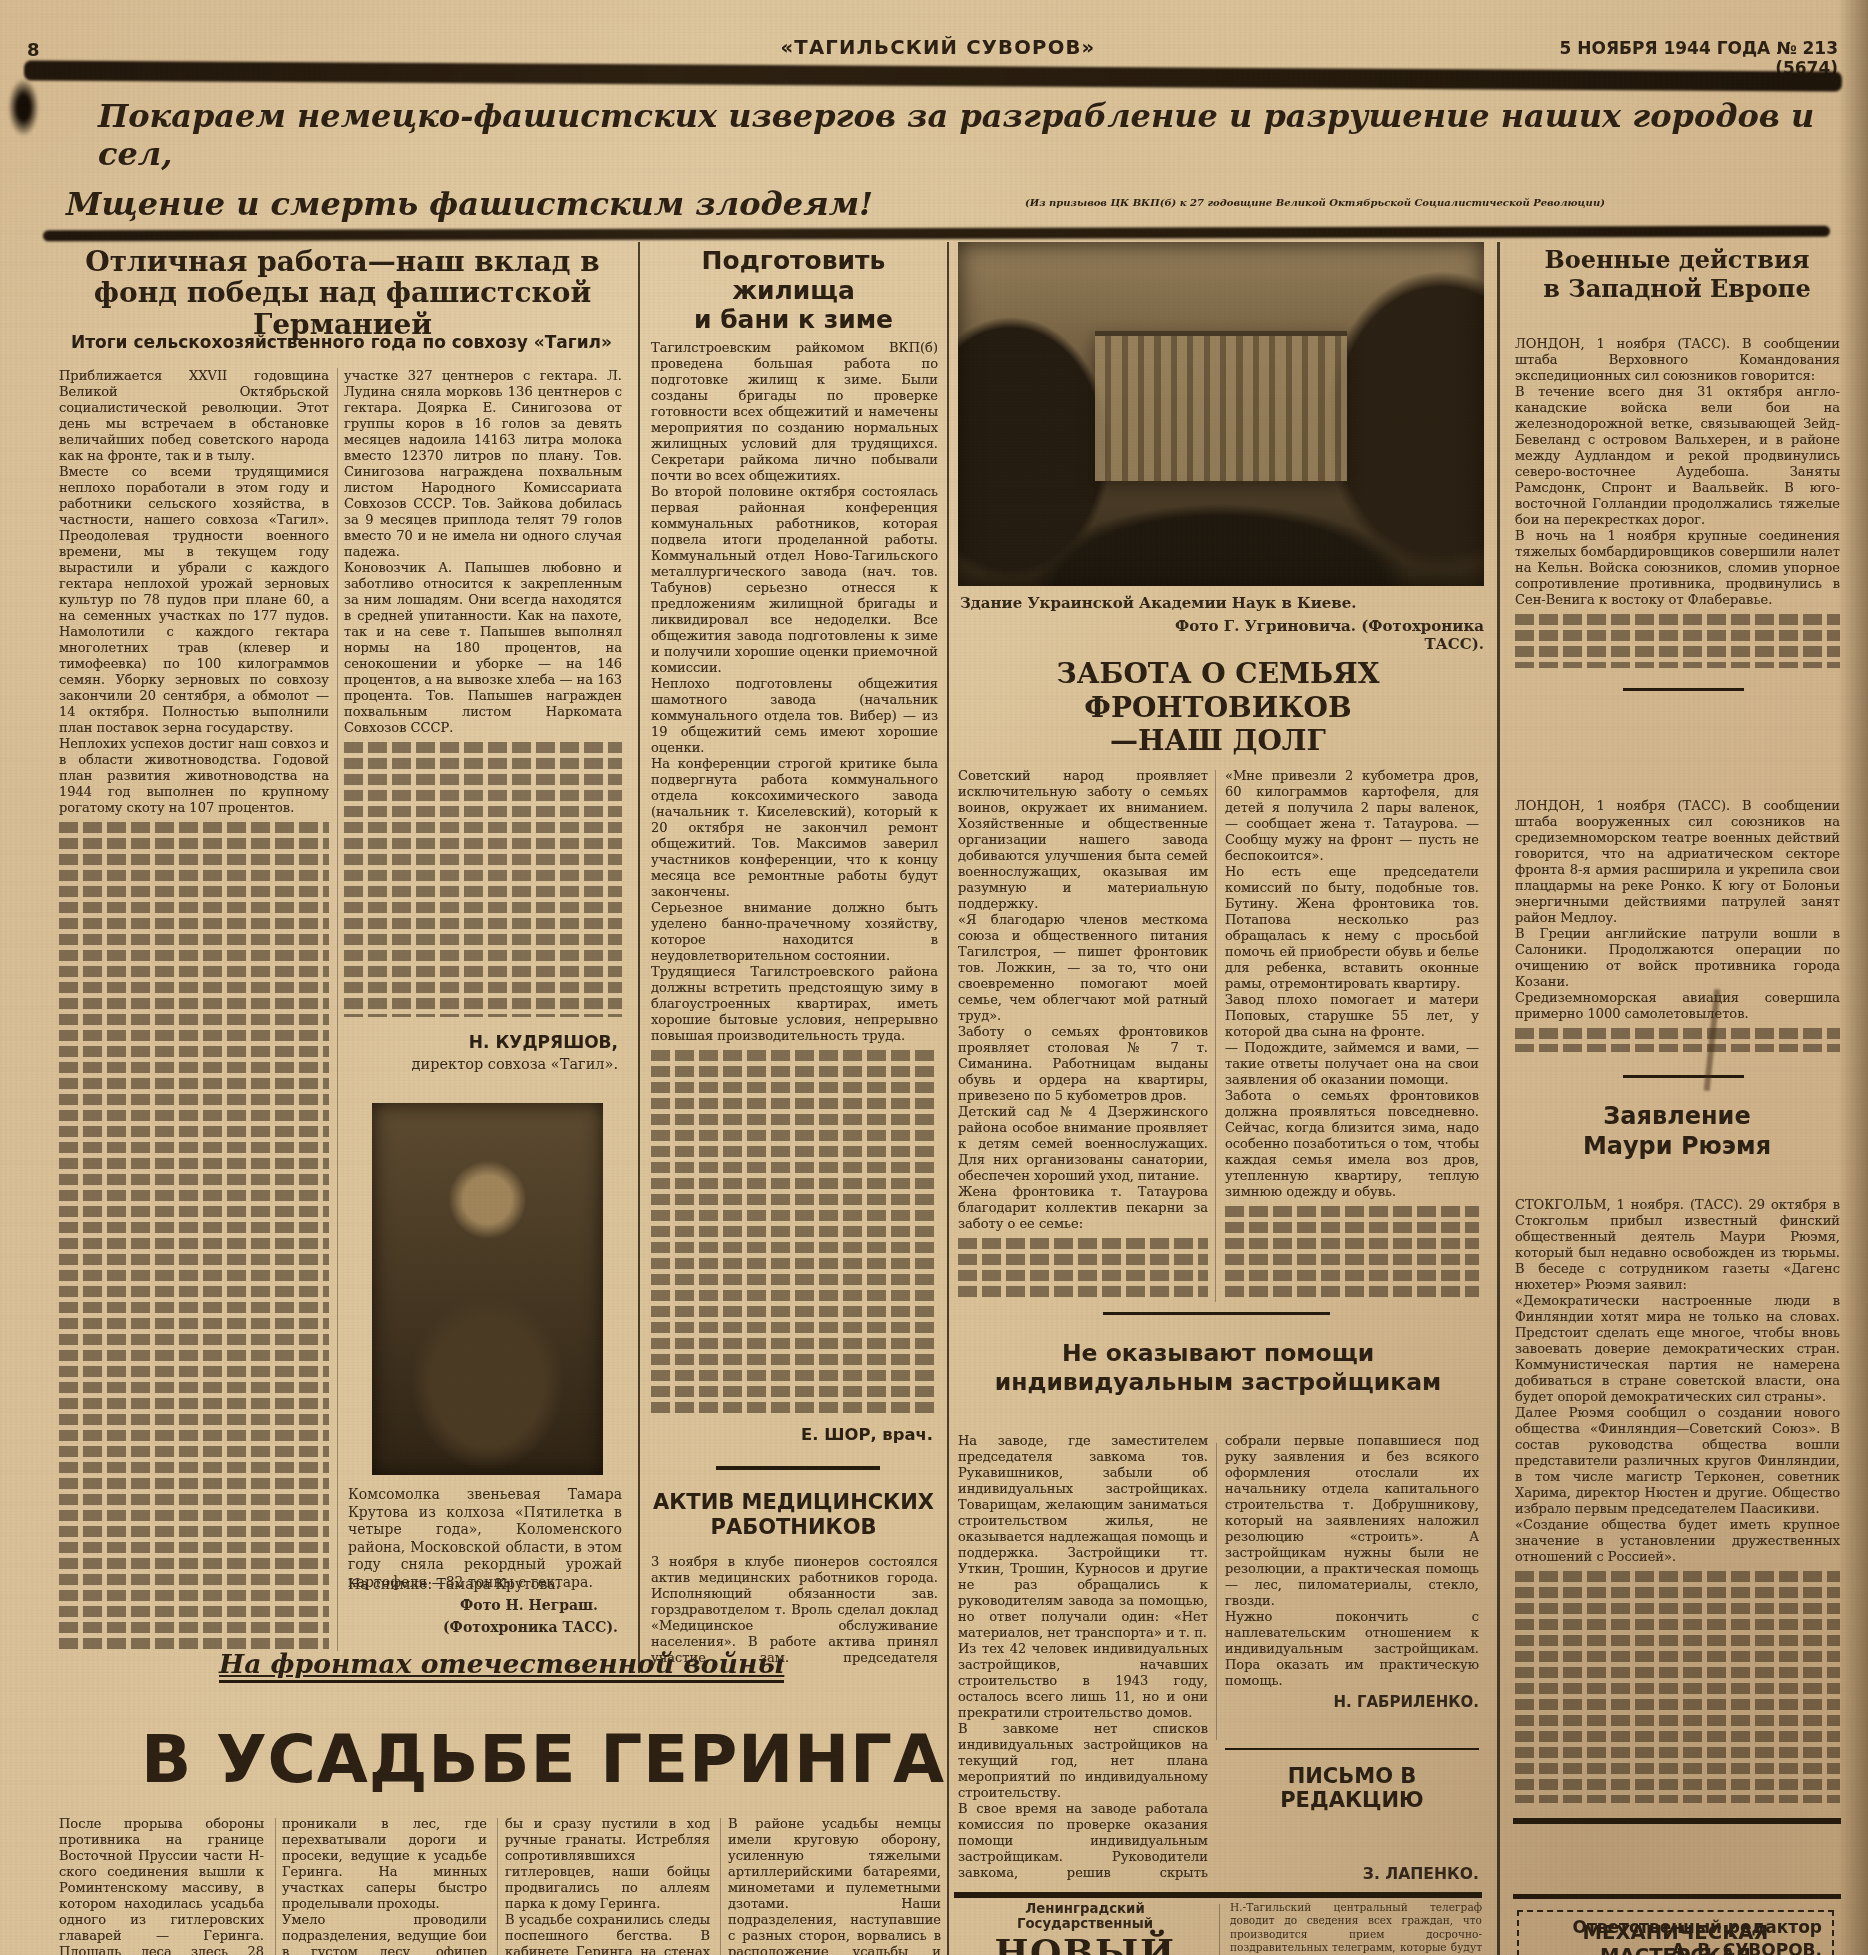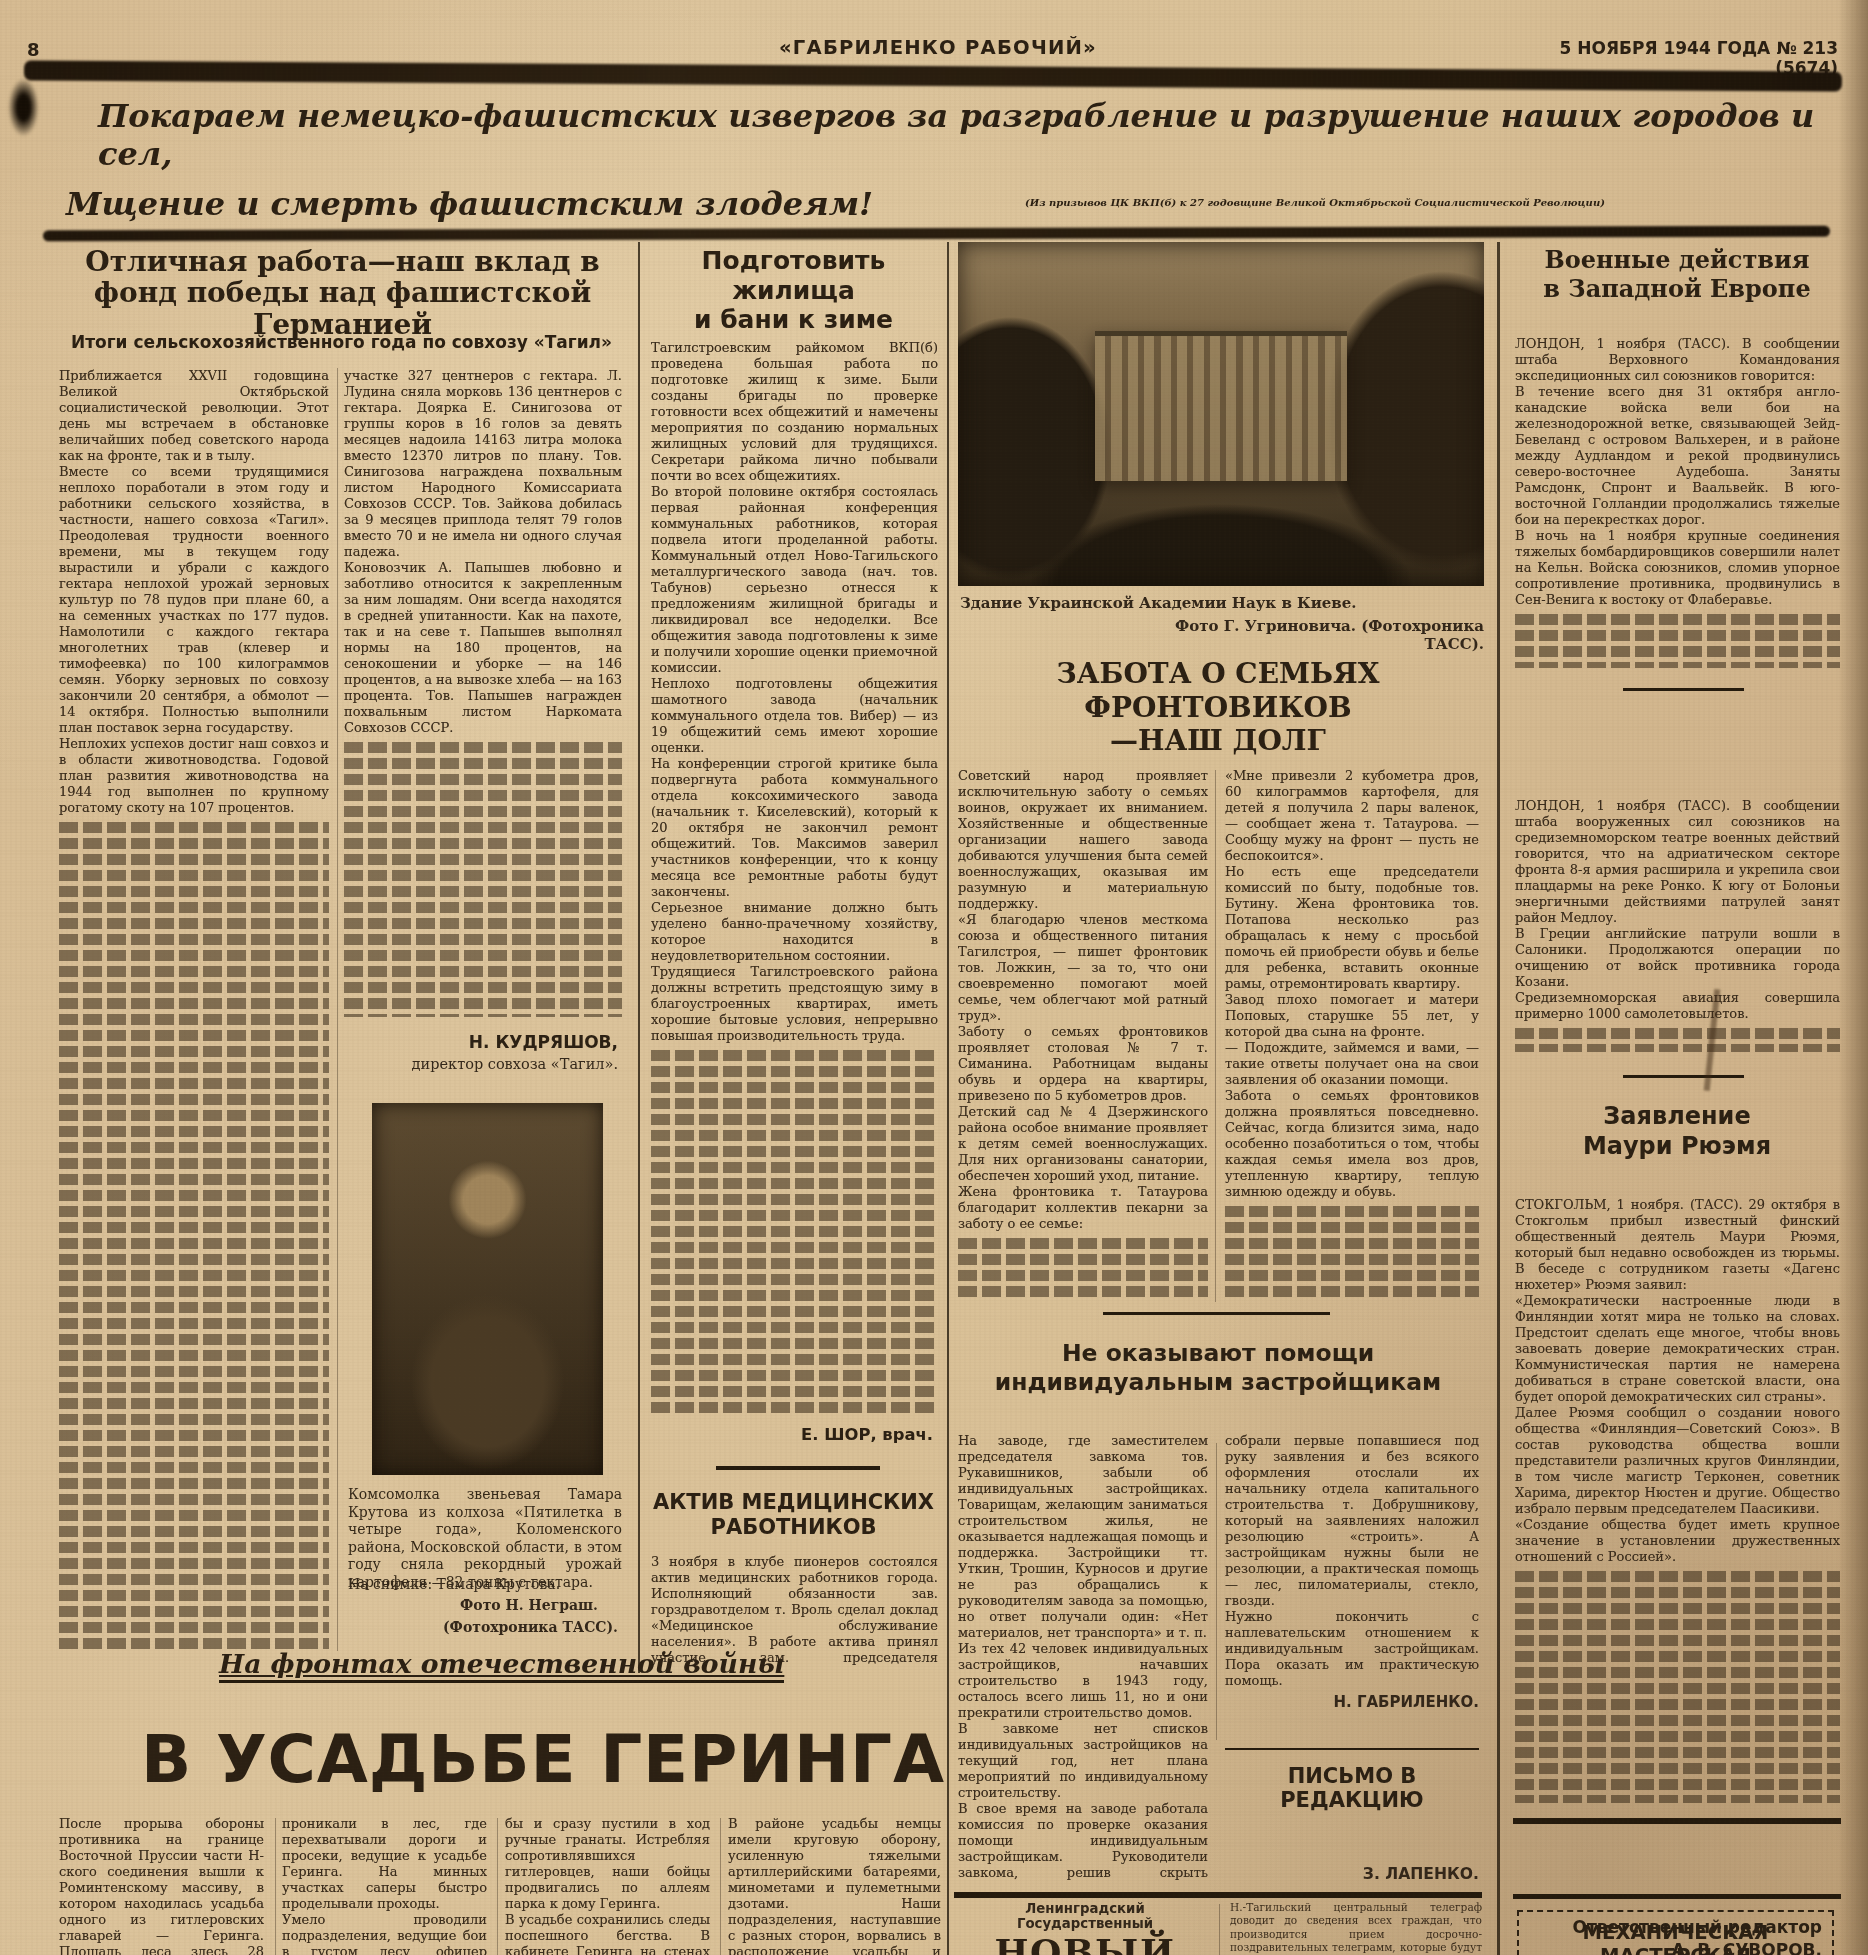--- a/index.html
+++ b/index.html
@@ -45,21 +45,21 @@
       linear-gradient(180deg,#5d4b31,#2e2314);
       box-shadow:inset 0 0 19.6px rgba(18,12,5,.85);}
   .wavy{border:1.6px dashed #2b2013;}
 </style>
 </head>
 <body>
 
 <div id="paper">
 
   <div class="abs sans ink" style="left:27px;top:39px;font-weight:bold;font-size:18px;">8</div>
-  <div class="abs sans ink ctr" style="left:723px;top:36px;width:430px;font-weight:bold;font-size:19.6px;letter-spacing:1.2px;">«ГАБРИЛЕНКО РАБОЧИЙ»</div>
+  <div class="abs sans ink ctr" style="left:723px;top:36px;width:430px;font-weight:bold;font-size:19.6px;letter-spacing:1.2px;">«ТАГИЛЬСКИЙ СУВОРОВ»</div>
   <div class="abs sans ink rgt" style="left:1494px;top:38px;width:344px;font-weight:bold;font-size:17px;">5 НОЯБРЯ 1944 ГОДА № 213 (5674)</div>
   <div class="abs smear" style="left:23.5px;top:66px;width:1818px;height:20.3px;transform:rotate(0.35deg);"></div>
   <div class="abs" style="left:7.8px;top:78px;width:31px;height:59px;background:radial-gradient(ellipse,#140d05 30%,transparent 70%);filter:blur(1.6px);"></div>
 
   <div class="abs ink" style="left:98px;top:97px;width:1732px;font-weight:bold;font-style:italic;font-size:32px;">Покараем немецко-фашистских извергов за разграбление и разрушение наших городов и сел,</div>
   <div class="abs ink" style="left:66px;top:185px;width:939px;font-weight:bold;font-style:italic;font-size:32px;">Мщение и смерть фашистским злодеям!</div>
   <div class="abs ink" style="left:1025px;top:197px;width:833px;font-weight:bold;font-style:italic;font-size:10px;">(Из призывов ЦК ВКП(б) к 27 годовщине Великой Октябрьской Социалистической Революции)</div>
   <div class="abs smear" style="left:43px;top:228px;width:1787px;height:11px;transform:rotate(-0.15deg);"></div>
 
   <div class="abs rule-v" style="left:638px;top:242px;width:2px;height:1431px;"></div>

